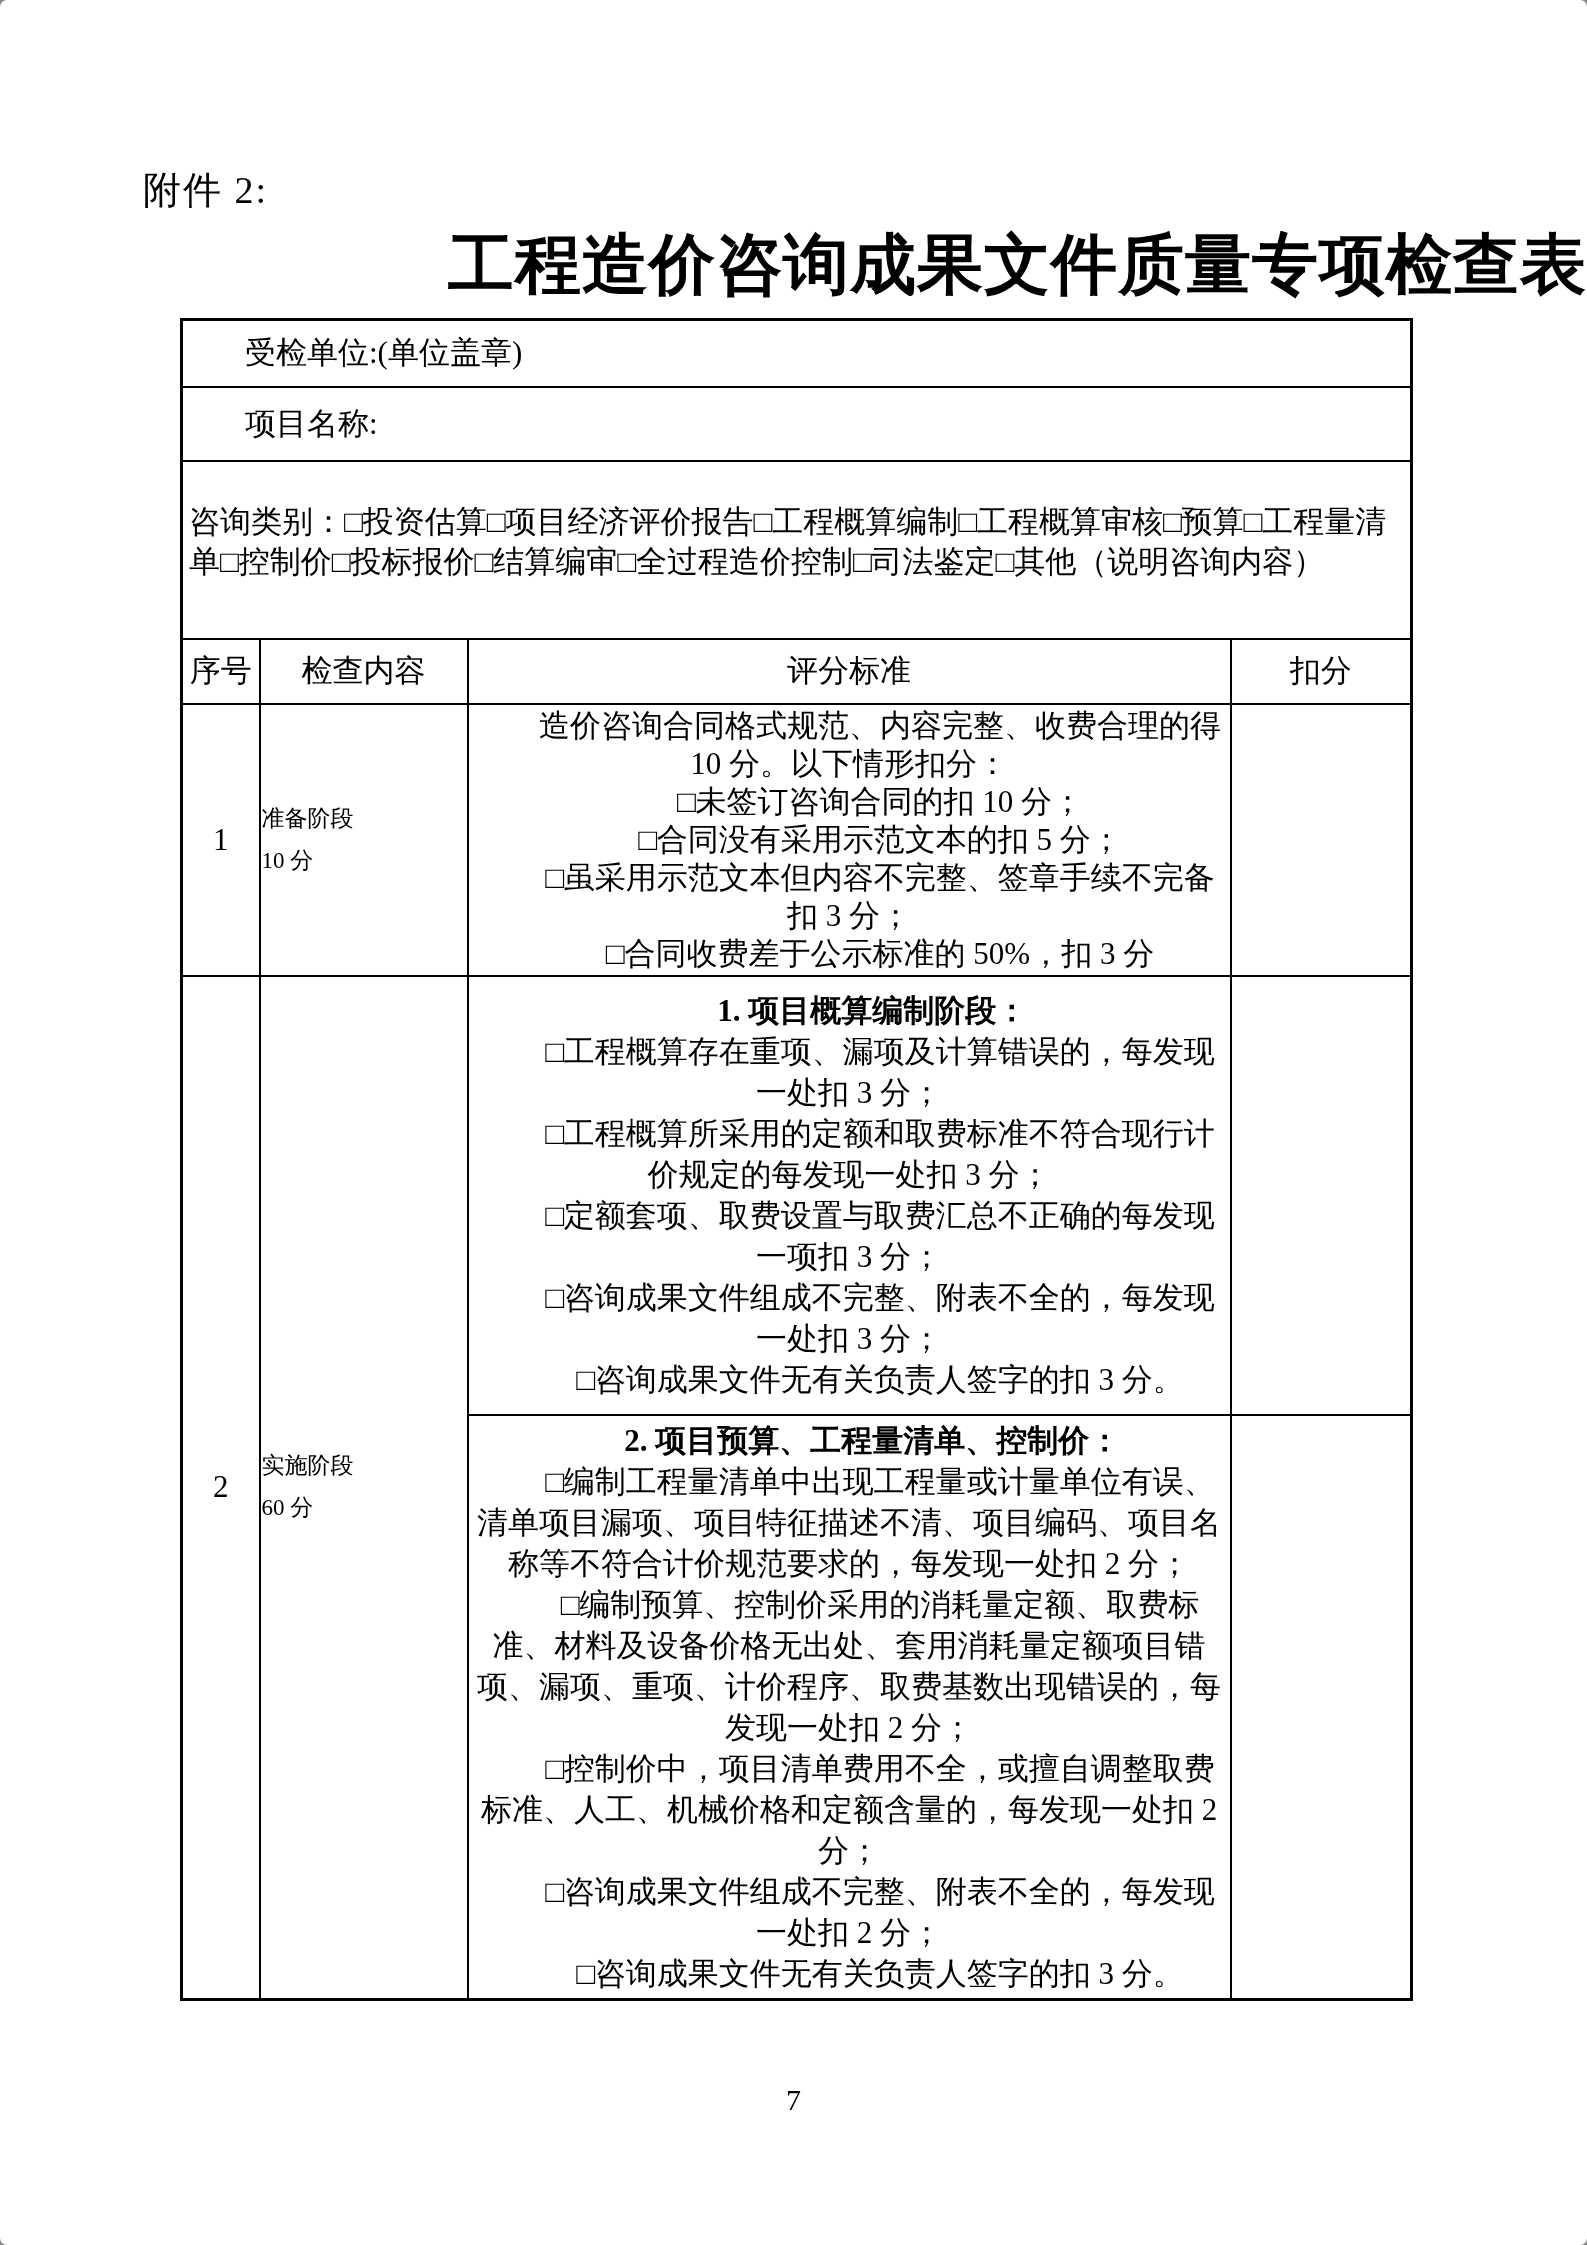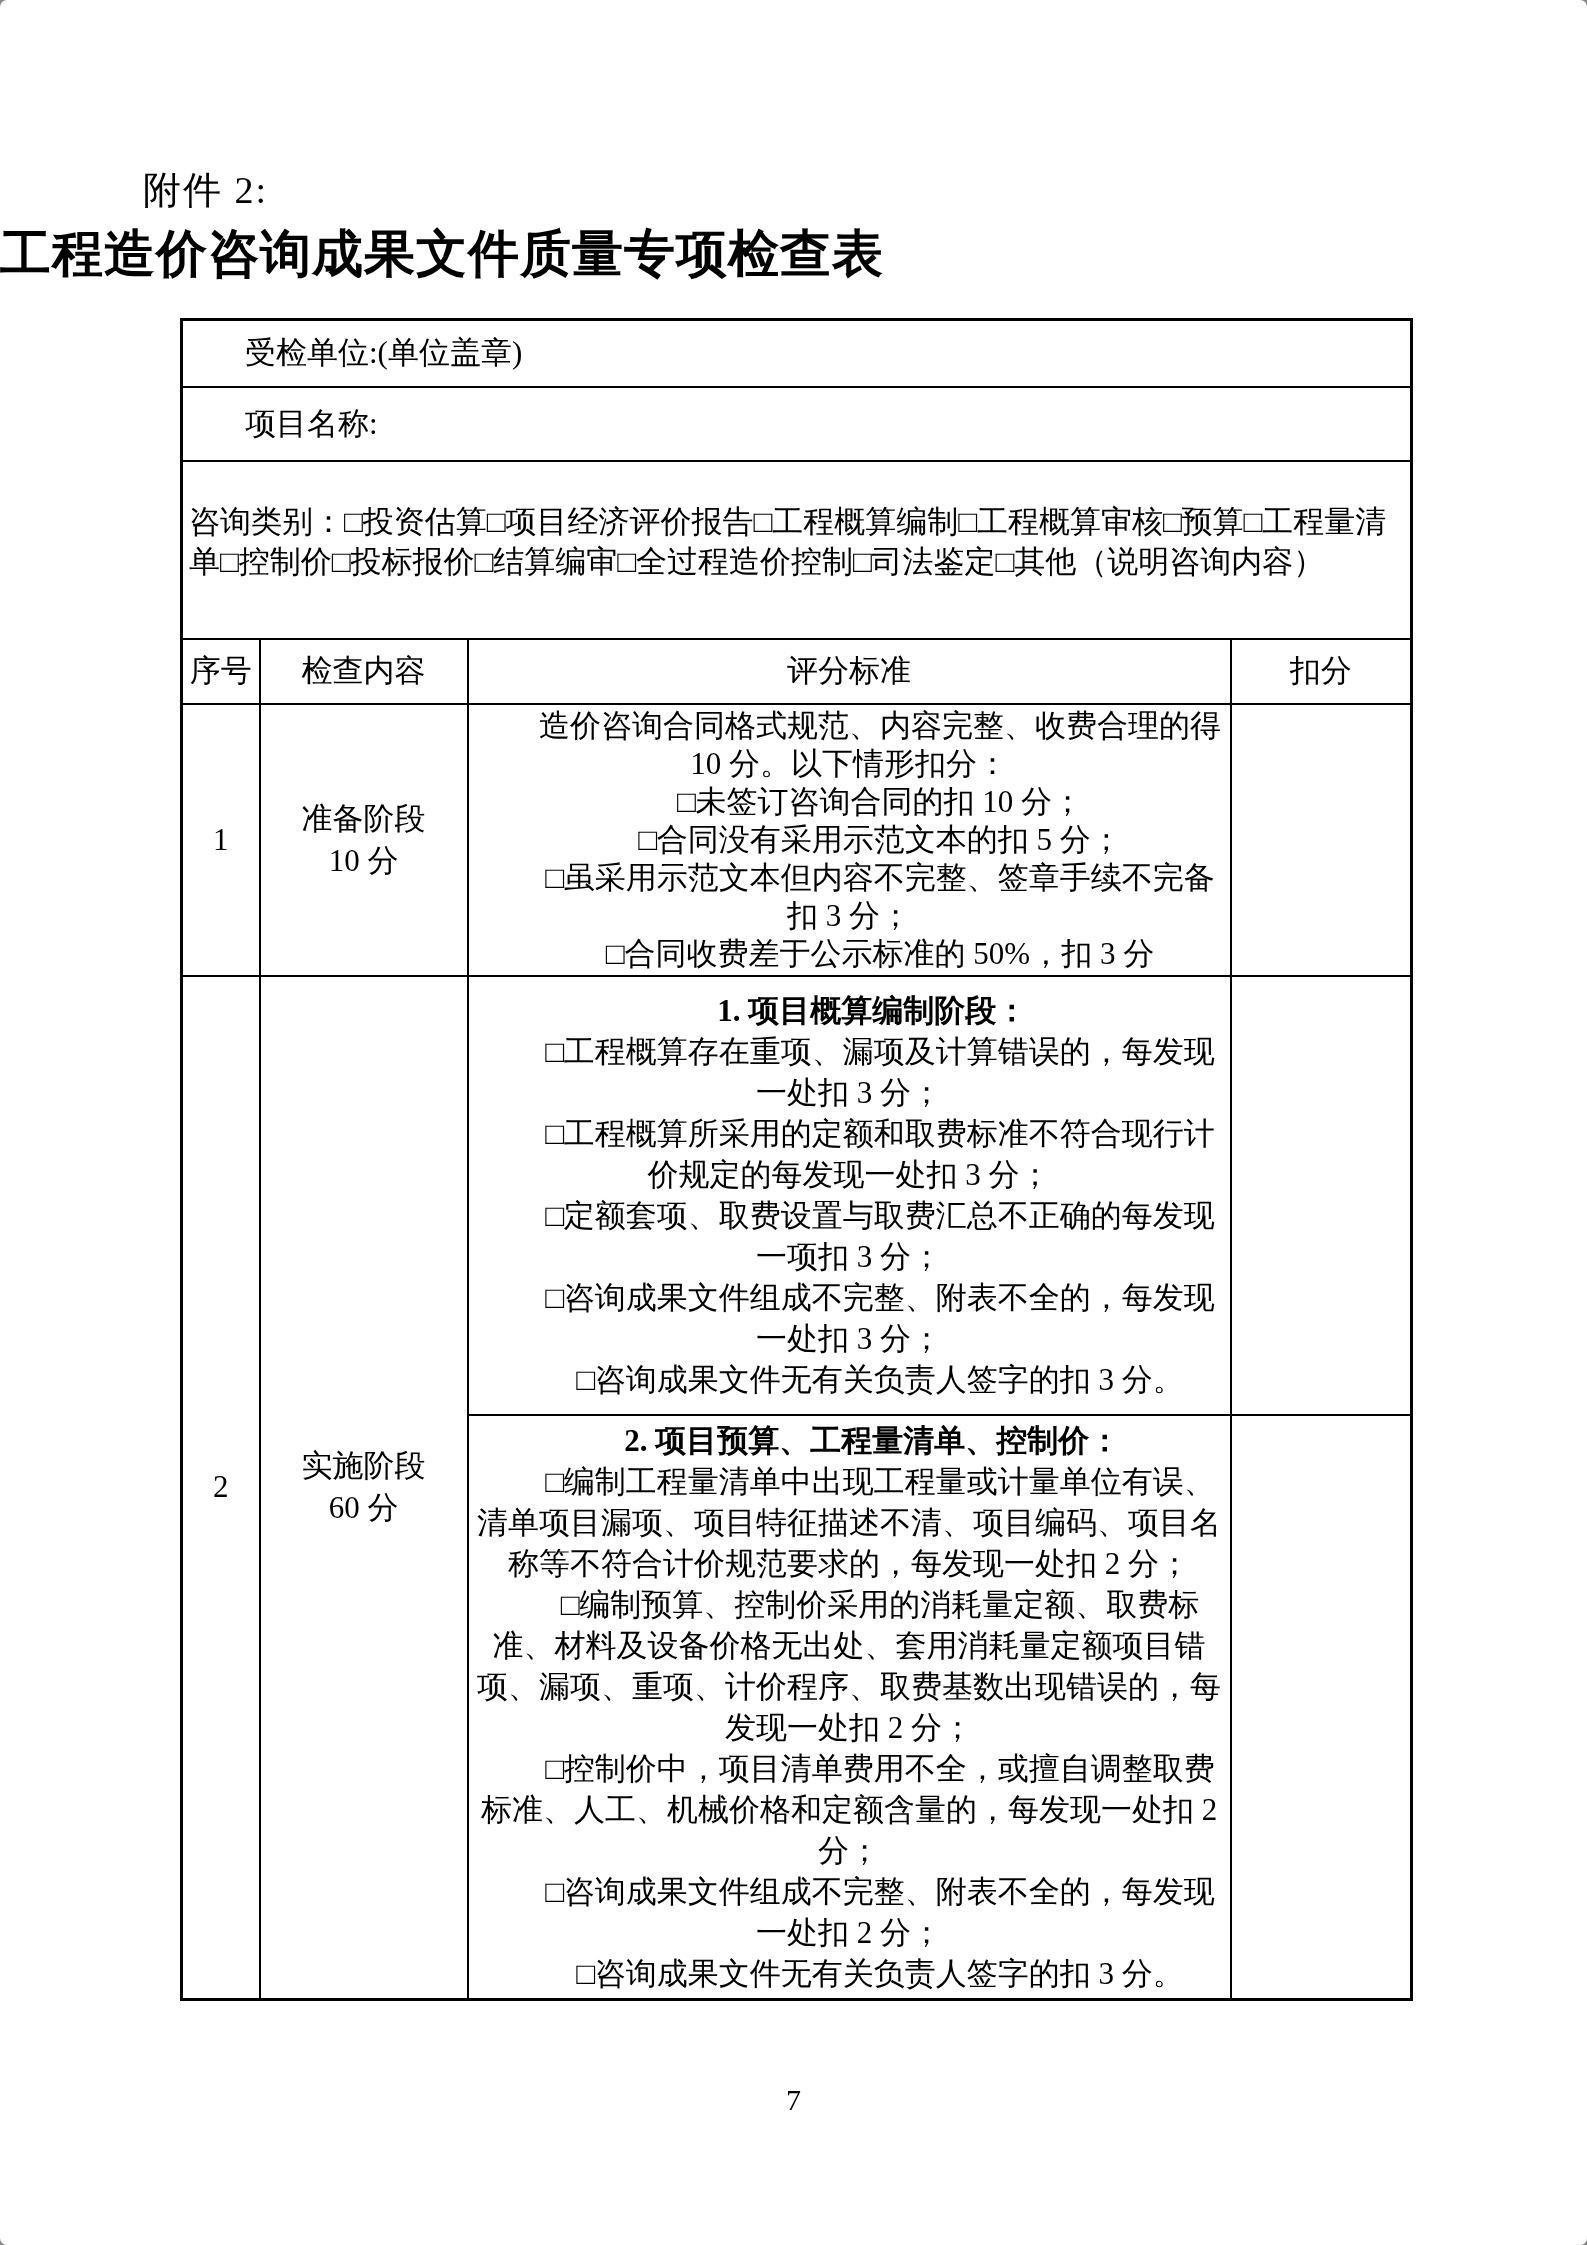--- a/index.html
+++ b/index.html
@@ -19,22 +19,22 @@
     top:165px;
     font-size:38px;
     letter-spacing:2px;
     white-space:nowrap;
   }
   .doc-title{
     position:absolute;
     left:0;
     top:220px;
     width:100%;
-    text-align:left;
-    font-size:51px;
+    text-align:right;
+    font-size:66px;
     font-weight:bold;
     letter-spacing:1px;
     white-space:nowrap;
   }
   table.check-table{
     position:absolute;
     left:180px;
     top:288px;
     width:1230px;
     border-collapse:collapse;
@@ -60,23 +60,23 @@
   }
   th.head-cell{
     text-align:center;
     font-size:31px;
   }
   td.no-cell{
     text-align:center;
     font-size:31px;
   }
   td.stage-cell{
-    text-align:center;
+    text-align:left;
     line-height:42px;
-    font-size:31px;
+    font-size:23px;
   }
   td.criteria-cell{
     padding:2px 8px 2px 8px;
     text-align:center;
   }
   td.criteria-cell p{
     margin:0;
     text-indent:2em;
     word-break:break-all;
   }

